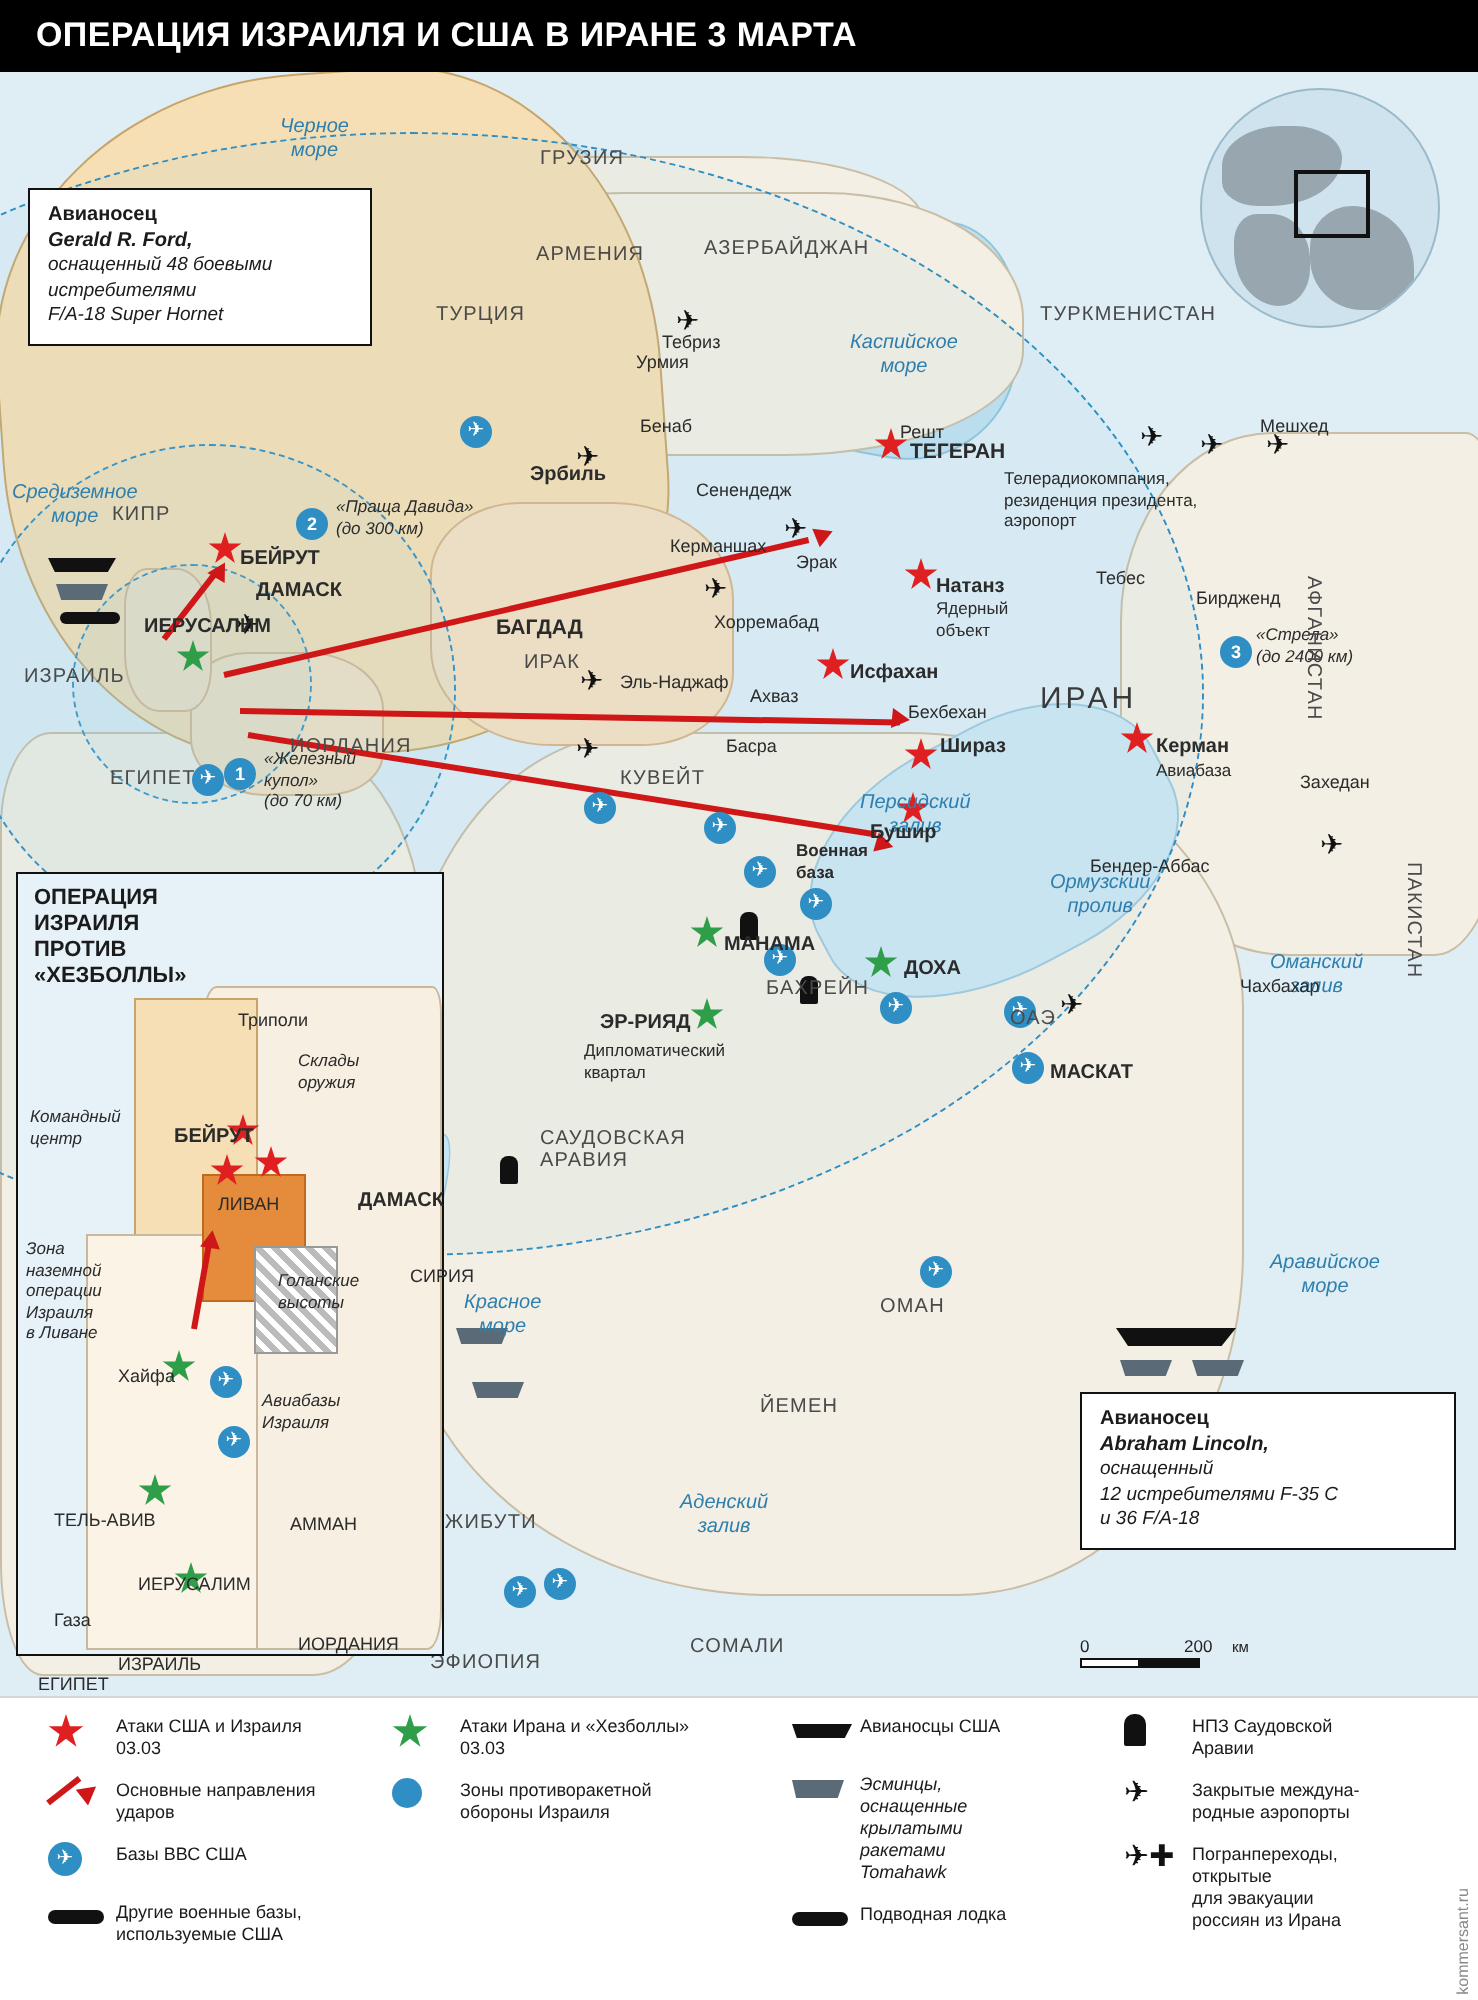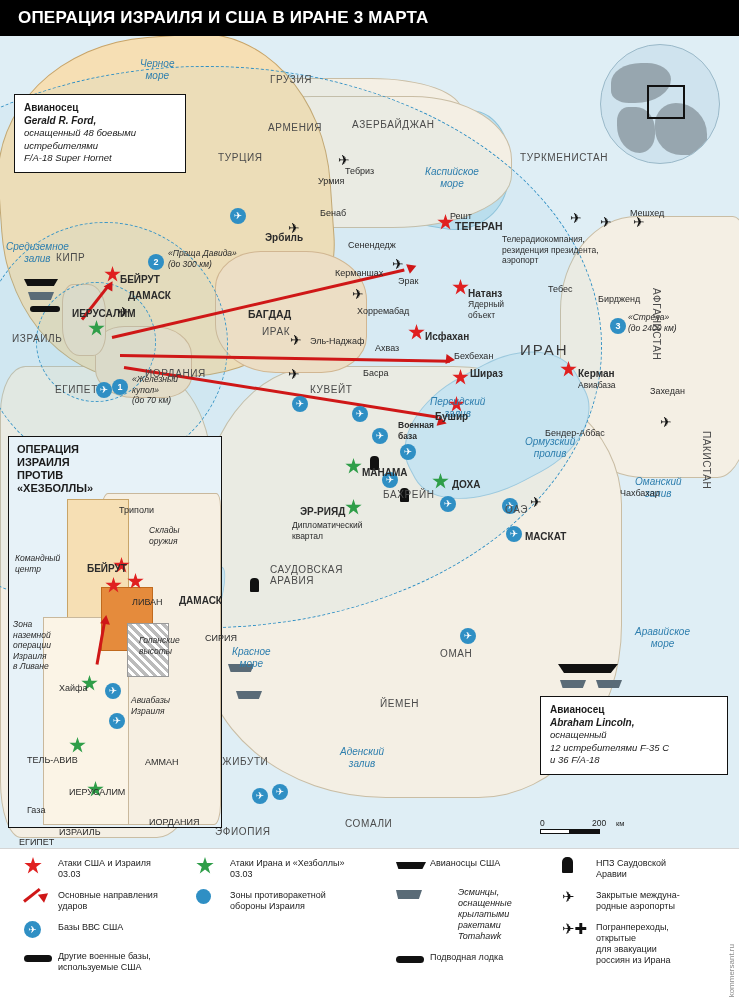--- a/index.html
+++ b/index.html
@@ -327,21 +327,21 @@
 база</div>
     <div class="note" style="left:292px;top:484px;width:110px;white-space:pre-line;font-style:normal;">Дипломатический
 квартал</div>
 
     <div id="seas-layer">
         <div class="sea-label" style="left: 140px; top: 22px; white-space: pre-line;">Черное
 море</div>
         <div class="sea-label" style="left: 425px; top: 130px; white-space: pre-line;">Каспийское
 море</div>
         <div class="sea-label" style="left: 6px; top: 205px; white-space: pre-line;">Средиземное
-залив</div>
+море</div>
         <div class="sea-label" style="left: 430px; top: 360px; white-space: pre-line;">Персидский
 залив</div>
         <div class="sea-label" style="left: 525px; top: 400px; white-space: pre-line;">Ормузский
 пролив</div>
         <div class="sea-label" style="left: 635px; top: 440px; white-space: pre-line;">Оманский
 залив</div>
         <div class="sea-label" style="left: 635px; top: 590px; white-space: pre-line;">Аравийское
 море</div>
         <div class="sea-label" style="left: 232px; top: 610px; white-space: pre-line;">Красное
 море</div>
@@ -370,21 +370,21 @@
         <div class="country-label" style="left: 270px; top: 528px; white-space: pre-line;">САУДОВСКАЯ
 АРАВИЯ</div>
         <div class="country-label" style="left: 380px; top: 662px; white-space: pre-line;">ЙЕМЕН</div>
         <div class="country-label" style="left: 345px; top: 782px; white-space: pre-line;">СОМАЛИ</div>
         <div class="country-label" style="left: 215px; top: 790px; white-space: pre-line;">ЭФИОПИЯ</div>
         <div class="country-label" style="left: 215px; top: 720px; white-space: pre-line;">ДЖИБУТИ</div>
       </div>
 
     <div id="cities-layer">
         <div class="city-label big" style="left: 455px; top: 184px;">ТЕГЕРАН</div>
-        <div class="city-label" style="left: 345px; top: 130px; text-align: right;">Тебриз</div>
+        <div class="city-label" style="left: 331px; top: 130px; text-align: right;">Тебриз</div>
         <div class="city-label" style="left: 318px; top: 140px;">Урмия</div>
         <div class="city-label" style="left: 320px; top: 172px;">Бенаб</div>
         <div class="city-label" style="left: 408px; top: 175px; padding-left: 42px;">Решт</div>
         <div class="city-label" style="left: 630px; top: 172px;">Мешхед</div>
         <div class="city-label cap" style="left: 265px; top: 196px;">Эрбиль</div>
         <div class="city-label" style="left: 348px; top: 204px;">Сенендедж</div>
         <div class="city-label" style="left: 335px; top: 232px;">Керманшах</div>
         <div class="city-label" style="left: 398px; top: 240px;">Эрак</div>
         <div class="city-label" style="left: 357px; top: 270px;">Хорремабад</div>
         <div class="city-label cap" style="left: 468px; top: 252px;">Натанз</div>
@@ -455,21 +455,21 @@
 Израиля</div>
       <div class="note" style="left:140px;top:88px;width:54px;white-space:pre-line;">Склады
 оружия</div>
       <div class="note" style="left:130px;top:198px;width:54px;white-space:pre-line;">Голанские
 высоты</div>
 
       <div id="inset-cities-layer">
           <div class="city-label" style="left: 110px; top: 68px;">Триполи</div>
           <div class="city-label cap" style="left: 78px; top: 126px;">БЕЙРУТ</div>
           <div class="city-label cap" style="left: 170px; top: 158px;">ДАМАСК</div>
-          <div class="city-label" style="left: 100px; top: 160px; margin-left: 23px;">ЛИВАН</div>
+          <div class="city-label" style="left: 100px; top: 160px;">ЛИВАН</div>
           <div class="city-label" style="left: 196px; top: 196px;">СИРИЯ</div>
           <div class="city-label" style="left: 50px; top: 246px;">Хайфа</div>
           <div class="city-label" style="left: 18px; top: 318px;">ТЕЛЬ-АВИВ</div>
           <div class="city-label" style="left: 136px; top: 320px;">АММАН</div>
           <div class="city-label" style="left: 60px; top: 350px;">ИЕРУСАЛИМ</div>
           <div class="city-label" style="left: 18px; top: 368px;">Газа</div>
           <div class="city-label" style="left: 50px; top: 390px;">ИЗРАИЛЬ</div>
           <div class="city-label" style="left: 140px; top: 380px;">ИОРДАНИЯ</div>
           <div class="city-label" style="left: 10px; top: 400px;">ЕГИПЕТ</div>
         </div>
@@ -511,21 +511,21 @@
 обороны Израиля</span>
         </div>
       </div>
     <div class="lg-col" id="legend-col-3" style="left:396px;width:160px;">
         <div class="lg-item">
           <span class="gl"><span style="display:inline-block;width:30px;height:7px;background:#111;clip-path:polygon(0% 0%,100% 0%,88% 100%,8% 100%);margin-top:5px;"></span></span>
           <span class="tx" style="white-space: pre-line;">Авианосцы США</span>
         </div>
         <div class="lg-item">
           <span class="gl"><span style="display:inline-block;width:26px;height:9px;background:#5a6b77;clip-path:polygon(0% 0%,100% 0%,88% 100%,8% 100%);margin-top:4px;"></span></span>
-          <span class="tx it" style="white-space: pre-line; margin-left: 28px;">Эсминцы,
+          <span class="tx it" style="white-space: pre-line;">Эсминцы,
 оснащенные
 крылатыми
 ракетами
 Tomahawk</span>
         </div>
         <div class="lg-item">
           <span class="gl"><span style="display:inline-block;width:28px;height:7px;background:#111;border-radius:4px;margin-top:5px;"></span></span>
           <span class="tx" style="white-space: pre-line;">Подводная лодка</span>
         </div>
       </div>

